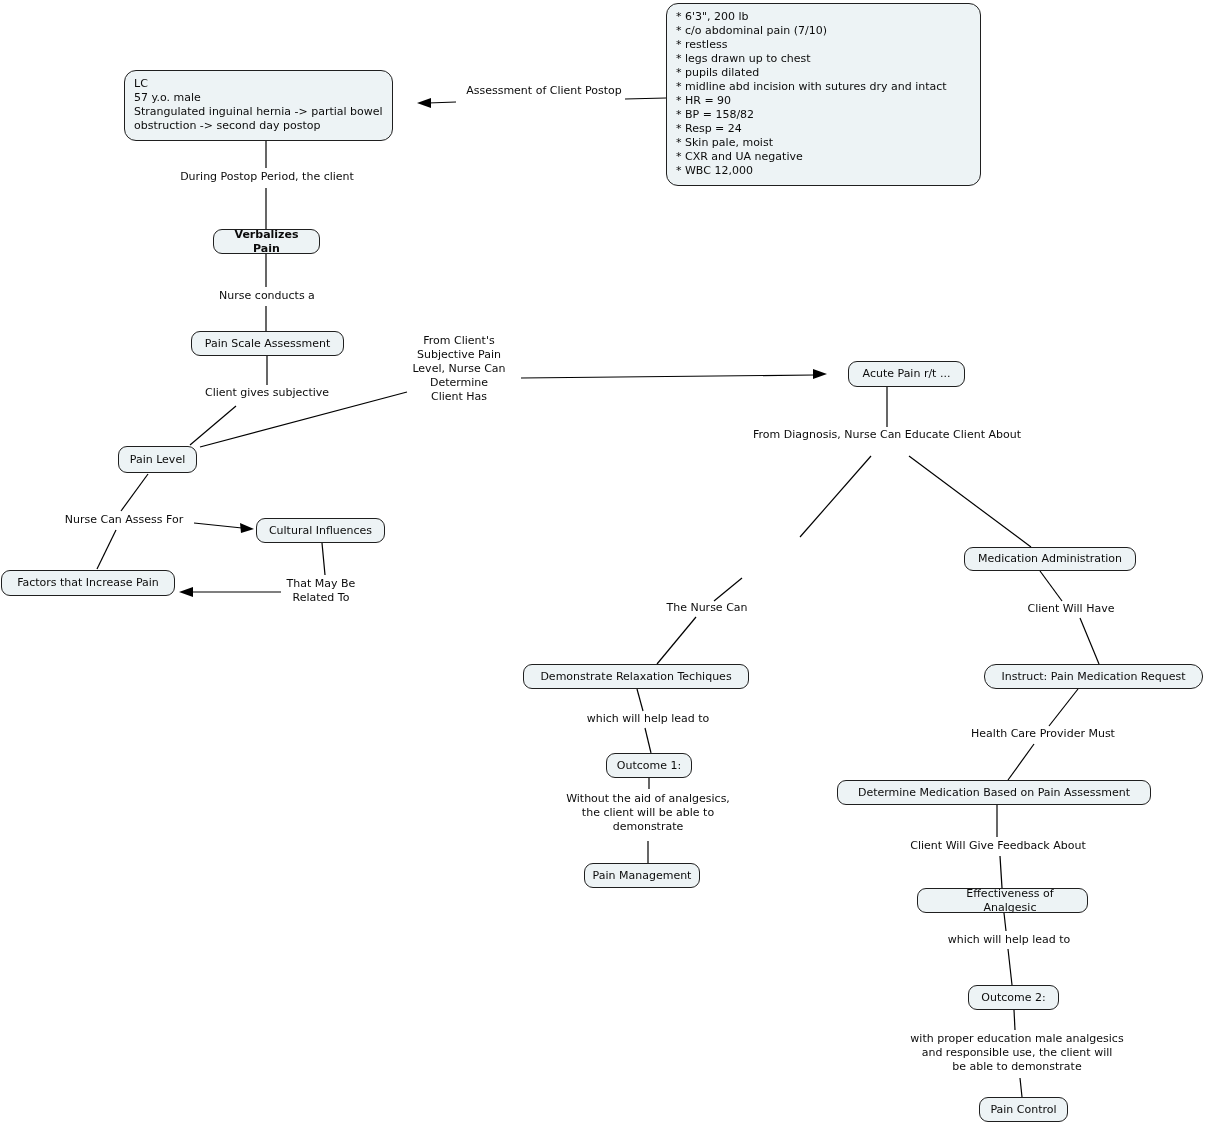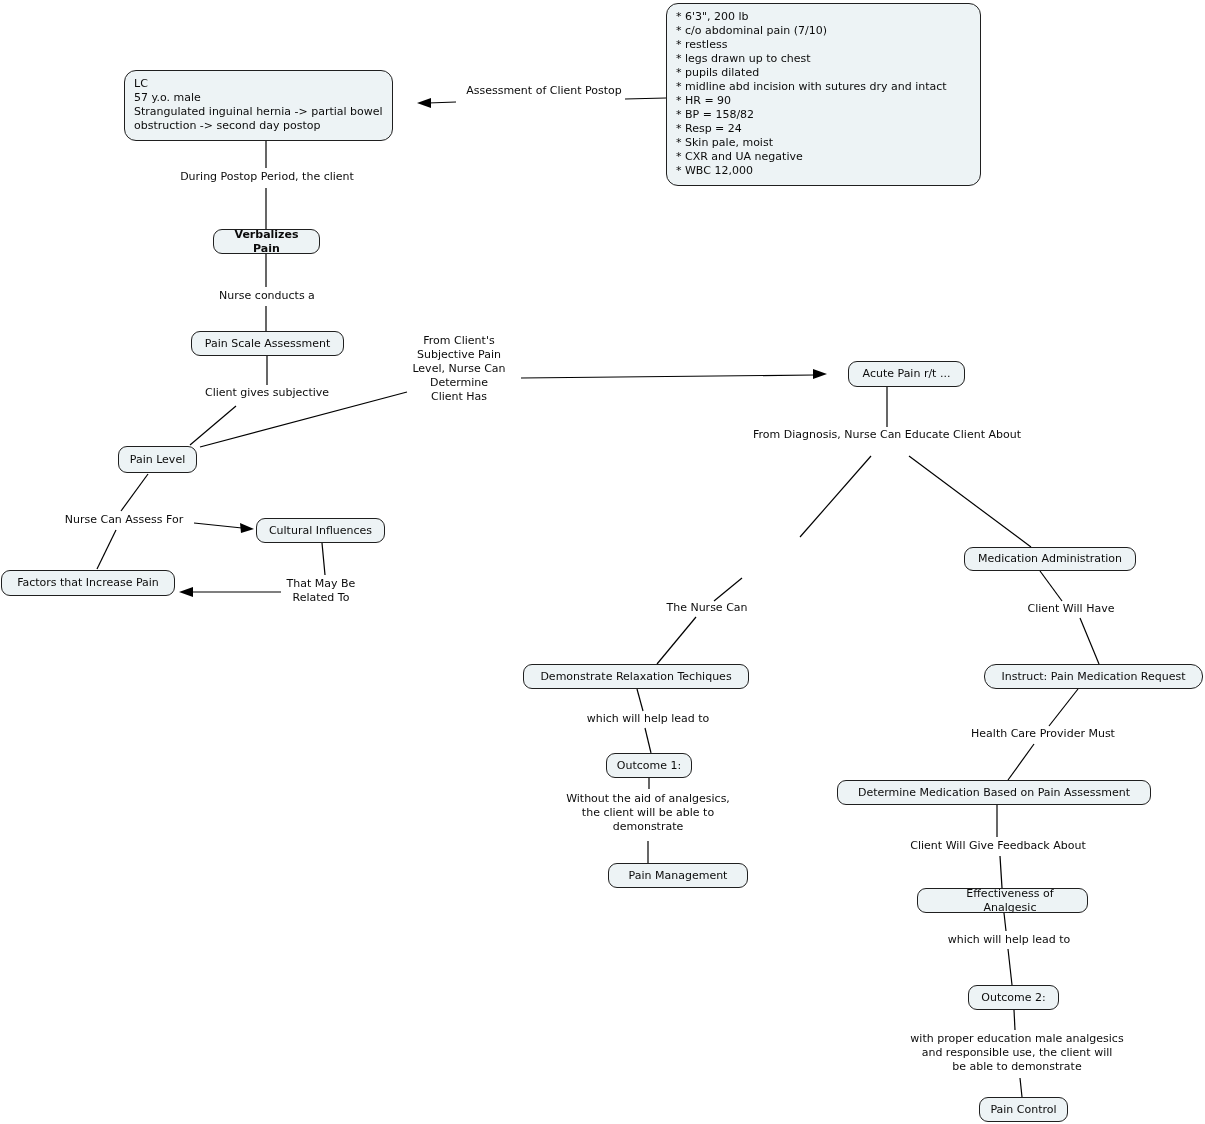--- a/index.html
+++ b/index.html
@@ -116,21 +116,21 @@
 * WBC 12,000</div>
   <div class="node" style="left:213px;top:229px;width:107px;height:25px;font-weight:bold;">Verbalizes Pain</div>
   <div class="node" style="left:191px;top:331px;width:153px;height:25px;">Pain Scale Assessment</div>
   <div class="node" style="left:118px;top:446px;width:79px;height:27px;">Pain Level</div>
   <div class="node" style="left:256px;top:518px;width:129px;height:25px;">Cultural Influences</div>
   <div class="node" style="left:1px;top:570px;width:174px;height:26px;">Factors that Increase Pain</div>
   <div class="node" style="left:829px;top:361px;width:117px;height:26px;margin-left:19px;">Acute Pain r/t ...</div>
   <div class="node" style="left:964px;top:547px;width:172px;height:24px;">Medication Administration</div>
   <div class="node" style="left:523px;top:664px;width:226px;height:25px;">Demonstrate Relaxation Techiques</div>
   <div class="node" style="left:606px;top:753px;width:86px;height:25px;">Outcome 1:</div>
-  <div class="node" style="left:584px;top:863px;width:140px;height:25px;margin-left:24px;">Pain Management</div>
+  <div class="node" style="left:584px;top:863px;width:116px;height:25px;">Pain Management</div>
   <div class="node" style="left:984px;top:664px;width:219px;height:25px;border-radius:12px;">Instruct: Pain Medication Request</div>
   <div class="node" style="left:837px;top:780px;width:314px;height:25px;">Determine Medication Based on Pain Assessment</div>
   <div class="node" style="left:917px;top:888px;width:171px;height:25px;padding-left:21px;">Effectiveness of Analgesic</div>
   <div class="node" style="left:968px;top:985px;width:91px;height:25px;">Outcome 2:</div>
   <div class="node" style="left:979px;top:1097px;width:89px;height:25px;">Pain Control</div>
 
   <div class="lbl" style="left:459px;top:84px;width:170px;">Assessment of Client Postop</div>
   <div class="lbl" style="left:167px;top:170px;width:200px;">During Postop Period, the client</div>
   <div class="lbl" style="left:207px;top:289px;width:120px;">Nurse conducts a</div>
   <div class="lbl" style="left:192px;top:386px;width:150px;">Client gives subjective</div>

